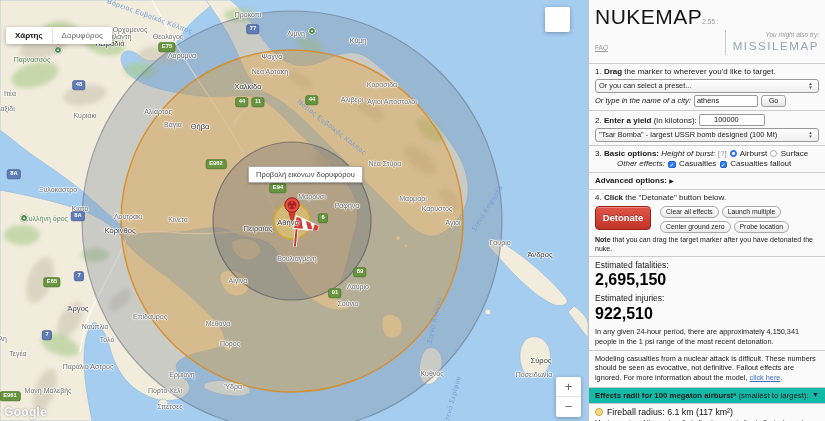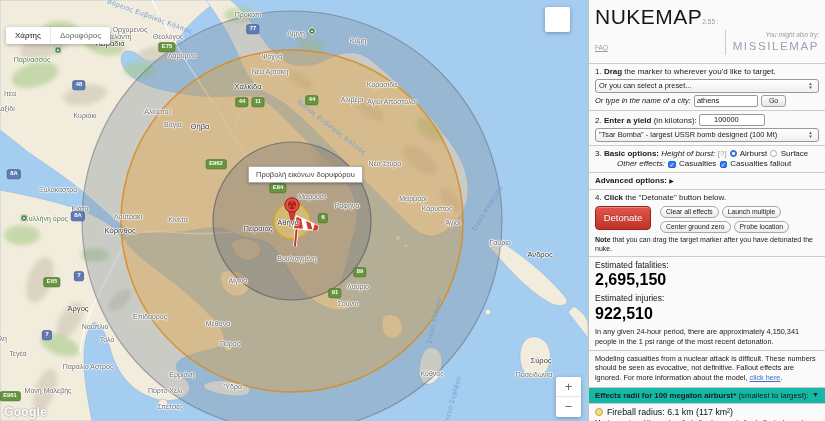--- a/index.html
+++ b/index.html
@@ -19,21 +19,21 @@
          padding:0 2.5px;border-radius:2px;line-height:7.5px;white-space:nowrap}
   .badge.green{background:#68953f;border:.5px solid #557f33}
   .badge.blue{background:#5f7cb8;border:.5px solid #4f689b}
   .poi{position:absolute;width:8px;height:8px;border-radius:50%;background:#4b8a48;border:1px solid #fff;
        transform:translate(-50%,-50%);box-shadow:0 0 1px rgba(0,0,0,.4);color:#fff;font-size:4px;line-height:6px;text-align:center}
   .poi::after{content:"▲"}
 
   .maptype{position:absolute;left:6px;top:27px;display:flex;background:#fff;border-radius:2px;
            box-shadow:0 1px 4px rgba(0,0,0,.3);z-index:5}
   .maptype span{display:block;padding:4px 9px;font-size:8px;cursor:pointer}
-  .maptype .active{font-weight:normal;color:#111}
+  .maptype .active{font-weight:bold;color:#111}
   .maptype .inactive{color:#666;border-left:1px solid #e6e6e6}
 
   #fullscreen-btn{position:absolute;right:18px;top:7px;width:25px;height:25px;background:#fff;border-radius:2px;
            box-shadow:0 1px 4px rgba(0,0,0,.3);z-index:5}
   .zoomctl{position:absolute;right:7px;bottom:4px;width:25px;background:#fff;border-radius:2px;
            box-shadow:0 1px 4px rgba(0,0,0,.3);z-index:5;text-align:center}
   .zoomctl div{height:20px;line-height:20px;font-size:13px;color:#666;cursor:pointer}
   .zoomctl div:first-child{border-bottom:1px solid #e6e6e6}
 
   #tooltip{position:absolute;left:248px;top:166px;background:#fff;border:1px solid #adadad;border-radius:1px;
@@ -69,21 +69,21 @@
   .radio{display:inline-block;width:7px;height:7px;border-radius:50%;vertical-align:-1px;position:relative;margin:0 1px}
   .radio.on{background:#2f7df0;border:1px solid #2363cf}
   .radio.on::after{content:"";position:absolute;left:1.5px;top:1.5px;width:2.5px;height:2.5px;border-radius:50%;background:#fff}
   .radio.off{background:#fff;border:1px solid #aaa}
   .chk{display:inline-block;width:7.5px;height:7.5px;border-radius:2px;background:#2f7df0;border:1px solid #2363cf;
        color:#fff;font-size:6px;line-height:6.5px;text-align:center;vertical-align:-1px;margin:0 1px}
   .chk::after{content:"✓"}
   .arr{font-size:6px}
   .btnrow{display:flex;align-items:flex-start;gap:9px;margin:3px 0 2px}
   #detonate{width:56px;height:24px;background:linear-gradient(#e2554a,#c03428);border:1px solid #962318;border-radius:4px;
-       color:#fff;font-weight:normal;font-size:9.5px;display:flex;align-items:center;justify-content:center;
+       color:#fff;font-weight:bold;font-size:9.5px;display:flex;align-items:center;justify-content:center;
        text-shadow:0 -1px 0 rgba(0,0,0,.25);box-shadow:inset 0 1px 0 rgba(255,255,255,.3);font-family:inherit}
   .minis{display:flex;flex-wrap:wrap;gap:3px;width:134px}
   .mini{font-size:6.8px;padding:1.5px 5px;border:1px solid #a8a8a8;border-radius:6px;
         background:linear-gradient(#fff,#ebebeb);color:#222;white-space:nowrap;font-family:inherit}
   .note{font-size:7px;margin:2px 0;line-height:1.3}
   .statlbl{font-size:8.5px;margin-top:3px}
   .statval{font-size:16px;font-weight:bold;margin-bottom:1px;color:#000}
   .para{font-size:7.3px;line-height:1.35;margin:3px 0}
   a.link{color:#3b6ebf;text-decoration:underline}
   .band{background:#14b8a6;border-top:1px solid #c9c9c9;border-bottom:1px solid #c9c9c9;margin:4px -6px 3px;

